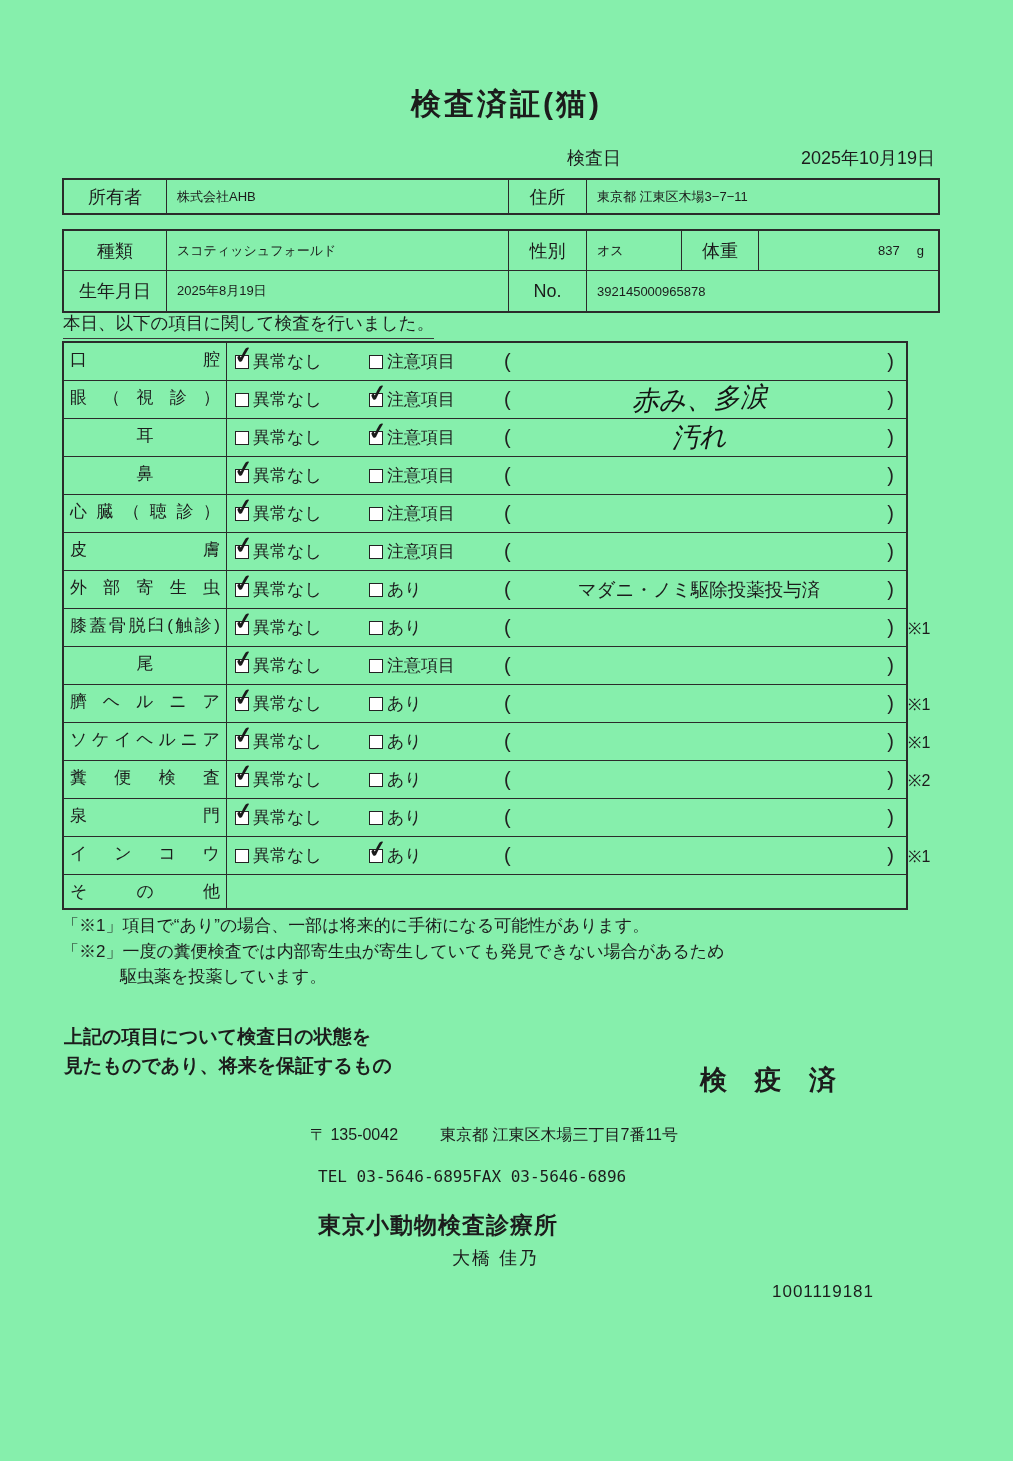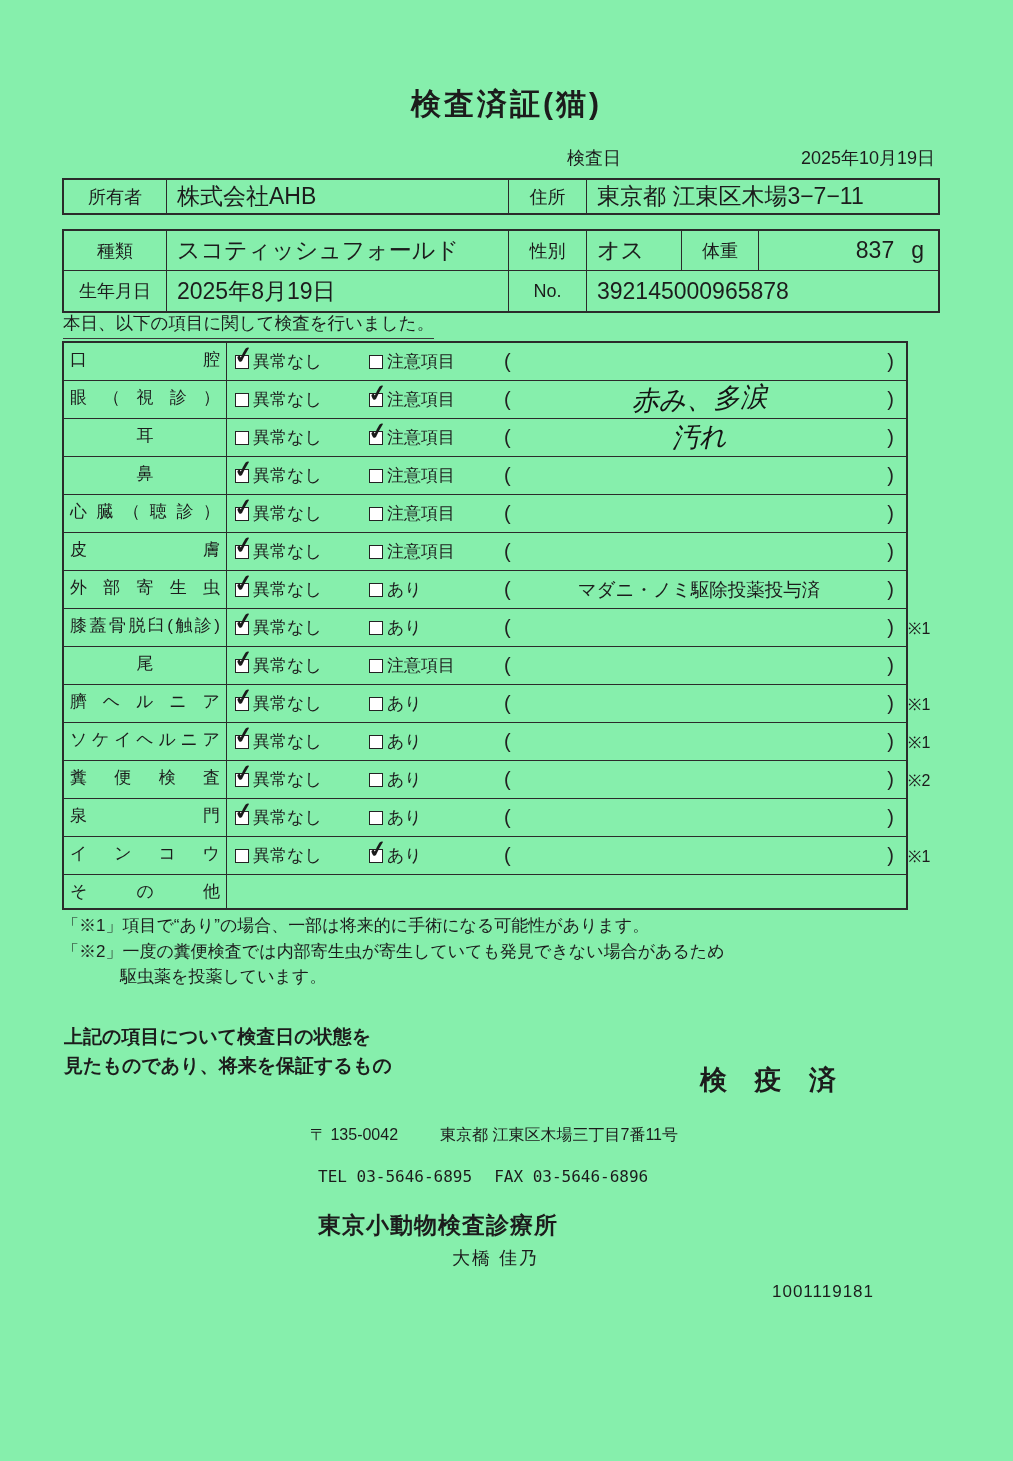--- a/index.html
+++ b/index.html
@@ -17,21 +17,21 @@
   .date-row {
     position:absolute; top:146px; left:567px; right:78px;
     display:flex; justify-content:space-between; font-size:18px;
   }
   
   .tbl { position:absolute; left:62px; width:878px; border:2px solid #2b2b2b; }
   .trow { display:flex; border-bottom:1.5px solid #2b2b2b; }
   .trow:last-child { border-bottom:none; }
   .cell {
     display:flex; align-items:center; border-right:1.5px solid #2b2b2b;
-    font-size:23px; padding:2px 10px; overflow:hidden; white-space:nowrap;
+    font-size:13px; padding:2px 10px; overflow:hidden; white-space:nowrap;
   }
   .cell:last-child { border-right:none; }
   .lab { justify-content:center; font-size:18px; padding:0 4px; }
   .w-label { width:103px; flex:none; }
   .w-value { width:342px; flex:none; }
   .w-label2 { width:78px; flex:none; }
   .w-sex { width:95px; flex:none; }
   .w-wlab { width:77px; flex:none; }
   .grow { flex:1; }
   .h34 { height:33px;border-radius:10px; }
@@ -78,21 +78,21 @@
     position:absolute; right:-40px; top:50%; transform:translateY(-50%);
     width:38px; font-size:16px; text-align:left; white-space:nowrap;
   }
   
   .footnotes { position:absolute; left:62px; top:913px; font-size:17px; line-height:25.5px; }
   .footnotes .indent { padding-left:58px; }
   
   .disclaimer { position:absolute; left:64px; top:1023px; font-size:19px; font-weight:600; line-height:28.5px; }
   .stamp { position:absolute; left:700px; top:1062px; font-size:27px; font-weight:700; letter-spacing:10px; white-space:nowrap; }
   .addr-line { position:absolute; left:310px; top:1125px; font-size:16px; display:flex; gap:42px; white-space:nowrap; }
-  .tel-line { position:absolute; left:318px; top:1167px; font-size:16px; font-family:"DejaVu Sans Mono", monospace; display:flex; gap:22px; white-space:nowrap; }
+  .tel-line { position:absolute; left:318px; top:1167px; font-size:16px; font-family:"DejaVu Sans Mono", monospace; display:flex; white-space:nowrap; }
   .clinic-name { position:absolute; left:318px; top:1210px; font-size:23px; font-weight:600; letter-spacing:1px; white-space:nowrap; }
   .doctor-name { position:absolute; left:452px; top:1246px; font-size:18px; letter-spacing:2px; white-space:nowrap; }
   .serial { position:absolute; left:772px; top:1282px; font-size:17px; letter-spacing:1px; }
 </style>
 </head>
 <body>
 
 <div class="page">
 
   <div class="title">検査済証(猫)</div>

